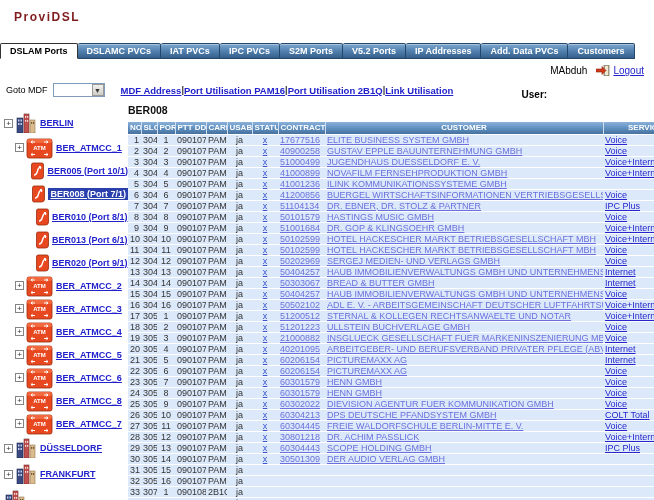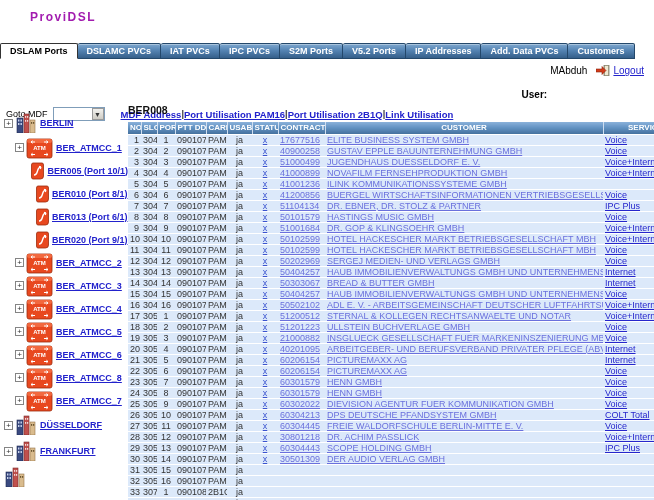--- a/index.html
+++ b/index.html
@@ -1,40 +1,40 @@
 <!DOCTYPE html>
 <html><head>
 <meta charset="utf-8">
 <style>
   * { margin:0; padding:0; box-sizing:border-box; }
   html,body { width:654px; height:500px; overflow:hidden; background:#fff;
     font-family:"Liberation Sans", sans-serif; position:relative; }
 
   
   .logo { position:absolute; left:14px; top:10px; font-size:12px; font-weight:bold;
-    color:#a21caf; letter-spacing:1.5px;margin-left:16px; }
+    color:#7f1d1d; letter-spacing:1.5px; }
   .userline { position:absolute; right:10px; top:41px; font-size:10px; color:#000;
     display:flex; align-items:center; gap:3px; white-space:nowrap; }
   .userline .ulabel { font-weight:bold;margin-top:48px; }
   .logout-ico { display:inline-block; width:14px; height:11px; position:relative; margin-left:6px; }
   .logout-link { color:#2222cc; font-size:10px; }
 
   
   .tabbar { position:absolute; left:0; top:43px; height:16px; display:flex; align-items:flex-end; }
   .tab { height:16px; padding:2px 9px 1px 9px; font-size:9px; font-weight:bold; color:#fff;
     background:linear-gradient(180deg,#7fa8cf 0%,#5584b3 45%,#355f8a 100%);
     border:1px solid #24486b; border-left:none; white-space:nowrap; cursor:pointer;
     border-top-left-radius:2px; border-top-right-radius:2px; box-shadow:inset 0 1px 0 #a8c4dd; }
   .tab:first-child { border-left:1px solid #24486b; }
   .tab.active { background:#fff; color:#000; border:1px solid #333; border-bottom:1px solid #fff;
     height:16px; box-shadow:none; }
 
   
   .toolbar { position:absolute; left:0; top:82px; height:16px; width:654px; display:flex;
-    align-items:center; font-size:9px;margin-top:24px; }
+    align-items:center; font-size:9px; }
   .goto-label { margin-left:6px; color:#000; }
   .mdf-select { margin-left:5px; width:52px; height:14px; border:1px solid #7f9db9; background:#fff;
     position:relative; }
   .mdf-select .sel-btn { position:absolute; right:0; top:0; width:12px; height:12px;
     background:linear-gradient(#f2f1ee,#cfccc4); border:1px solid #9a9a9a; font-size:7px;
     line-height:11px; text-align:center; color:#333; }
   .toolbar-links { margin-left:16px; display:flex; align-items:center; }
   .toolbar-links a { color:#2222cc; font-weight:bold; font-size:9.5px; text-decoration:underline;
     white-space:nowrap; cursor:pointer; }
   .toolbar-links .sep { color:#333; font-weight:bold; }
@@ -171,20 +171,31 @@
     </div>
     <div class="tree-row port">
       <span class="indent"></span>
       <span class="tree-ico">
         <svg width="13" height="18" viewBox="0 0 13 18">
           <path d="M2 1 L11 1 Q12.5 1 12.5 3 L12.5 14 Q12.5 17 9.5 17 L2 17 Q0.5 17 0.5 15 L0.5 3 Q0.5 1 2 1 Z" fill="#e8481f" stroke="#9c2c0c" stroke-width="0.8"></path>
           <path d="M3 13 C8 13 5 5 10 5" stroke="#fff" stroke-width="1.4" fill="none"></path>
           <path d="M10 5 l-2 -0.6 M10 5 l-0.6 2" stroke="#fff" stroke-width="1.1" fill="none"></path>
         </svg>
       </span>
+      <a class="tree-label selected">BER008 (Port 7/1)</a>
+    </div>
+    <div class="tree-row port">
+      <span class="indent"></span>
+      <span class="tree-ico">
+        <svg width="13" height="18" viewBox="0 0 13 18">
+          <path d="M2 1 L11 1 Q12.5 1 12.5 3 L12.5 14 Q12.5 17 9.5 17 L2 17 Q0.5 17 0.5 15 L0.5 3 Q0.5 1 2 1 Z" fill="#e8481f" stroke="#9c2c0c" stroke-width="0.8"></path>
+          <path d="M3 13 C8 13 5 5 10 5" stroke="#fff" stroke-width="1.4" fill="none"></path>
+          <path d="M10 5 l-2 -0.6 M10 5 l-0.6 2" stroke="#fff" stroke-width="1.1" fill="none"></path>
+        </svg>
+      </span>
       <a class="tree-label">BER010 (Port 8/1)</a>
     </div>
     <div class="tree-row port">
       <span class="indent"></span>
       <span class="tree-ico">
         <svg width="13" height="18" viewBox="0 0 13 18">
           <path d="M2 1 L11 1 Q12.5 1 12.5 3 L12.5 14 Q12.5 17 9.5 17 L2 17 Q0.5 17 0.5 15 L0.5 3 Q0.5 1 2 1 Z" fill="#e8481f" stroke="#9c2c0c" stroke-width="0.8"></path>
           <path d="M3 13 C8 13 5 5 10 5" stroke="#fff" stroke-width="1.4" fill="none"></path>
           <path d="M10 5 l-2 -0.6 M10 5 l-0.6 2" stroke="#fff" stroke-width="1.1" fill="none"></path>
         </svg>

